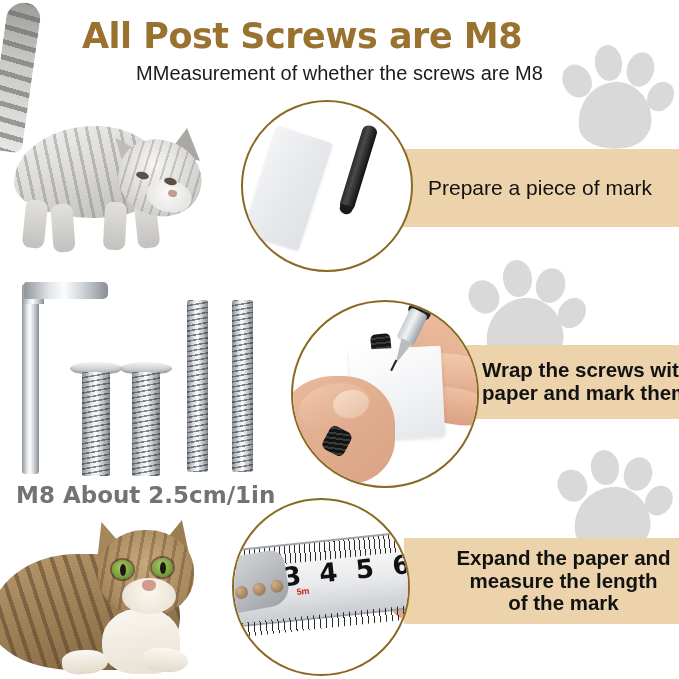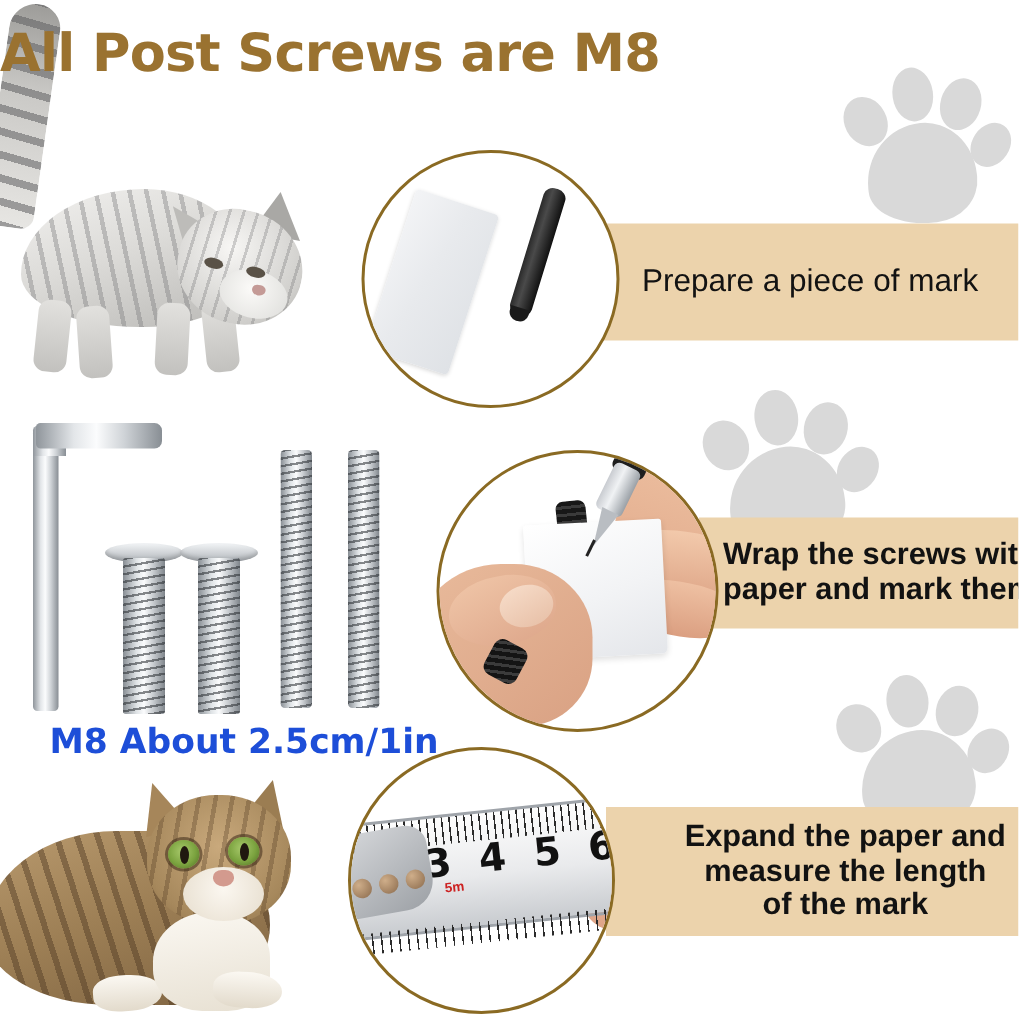--- a/index.html
+++ b/index.html
@@ -8,21 +8,21 @@
     background:#ffffff;
     font-family:"Liberation Sans", sans-serif;
     overflow:hidden;
     position:relative;
   }
   .stage{position:absolute;left:0;top:0;width:679px;height:679px;overflow:hidden;background:#fff;}
 
   
   .title{
     position:absolute;left:0;top:16px;width:604px;
-    text-align:left;
+    text-align:center;
     font-size:35px;font-weight:bold;
     color:#9a7230;
     letter-spacing:-0.5px;
     font-family:"DejaVu Sans", sans-serif;
     z-index:40;
   }
   .subtitle{
     position:absolute;left:0;top:62px;width:679px;
     text-align:center;
     font-size:20px;font-weight:normal;
@@ -244,22 +244,22 @@
   .bolt .shank{
     position:absolute;left:0;top:10px;width:28px;border-radius:2px;
   }
   #bolt-1{left:72px;top:84px;} #bolt-1 .shank{height:104px;}
   #bolt-2{left:122px;top:84px;} #bolt-2 .shank{height:104px;}
   .rod{position:absolute;width:21px;border-radius:3px;}
   #rod-1{left:177px;top:22px;height:172px;}
   #rod-2{left:222px;top:22px;height:172px;}
 
   .m8-note{
-    position:absolute;left:33px;top:482px;
-    font-size:23px;font-weight:bold;color:#1d4ed8;
+    position:absolute;left:16px;top:482px;
+    font-size:23px;font-weight:bold;color:#737373;
     font-family:"DejaVu Sans", sans-serif;
     z-index:25;
   }
 
   
   .cat{position:absolute;z-index:10;}
 
   
   #cat-grey{left:-4px;top:4px;width:230px;height:262px;}
   #cat-grey .body{
@@ -394,20 +394,21 @@
   </div>
   <div class="paw" id="paw-3">
     <span class="toe t1"></span>
     <span class="toe t2"></span>
     <span class="toe t3"></span>
     <span class="toe t4"></span>
     <span class="pad"></span>
   </div>
 
   <div class="title">All Post Screws are M8</div>
+  <div class="subtitle">MMeasurement of whether the screws are M8</div>
 
   <div class="cat" id="cat-grey">
     <span class="tail"></span>
     <span class="body"></span>
     <span class="leg lg1"></span>
     <span class="leg lg2"></span>
     <span class="leg lg3"></span>
     <span class="leg lg4"></span>
     <span class="ear-l"></span>
     <span class="ear-r"></span>

